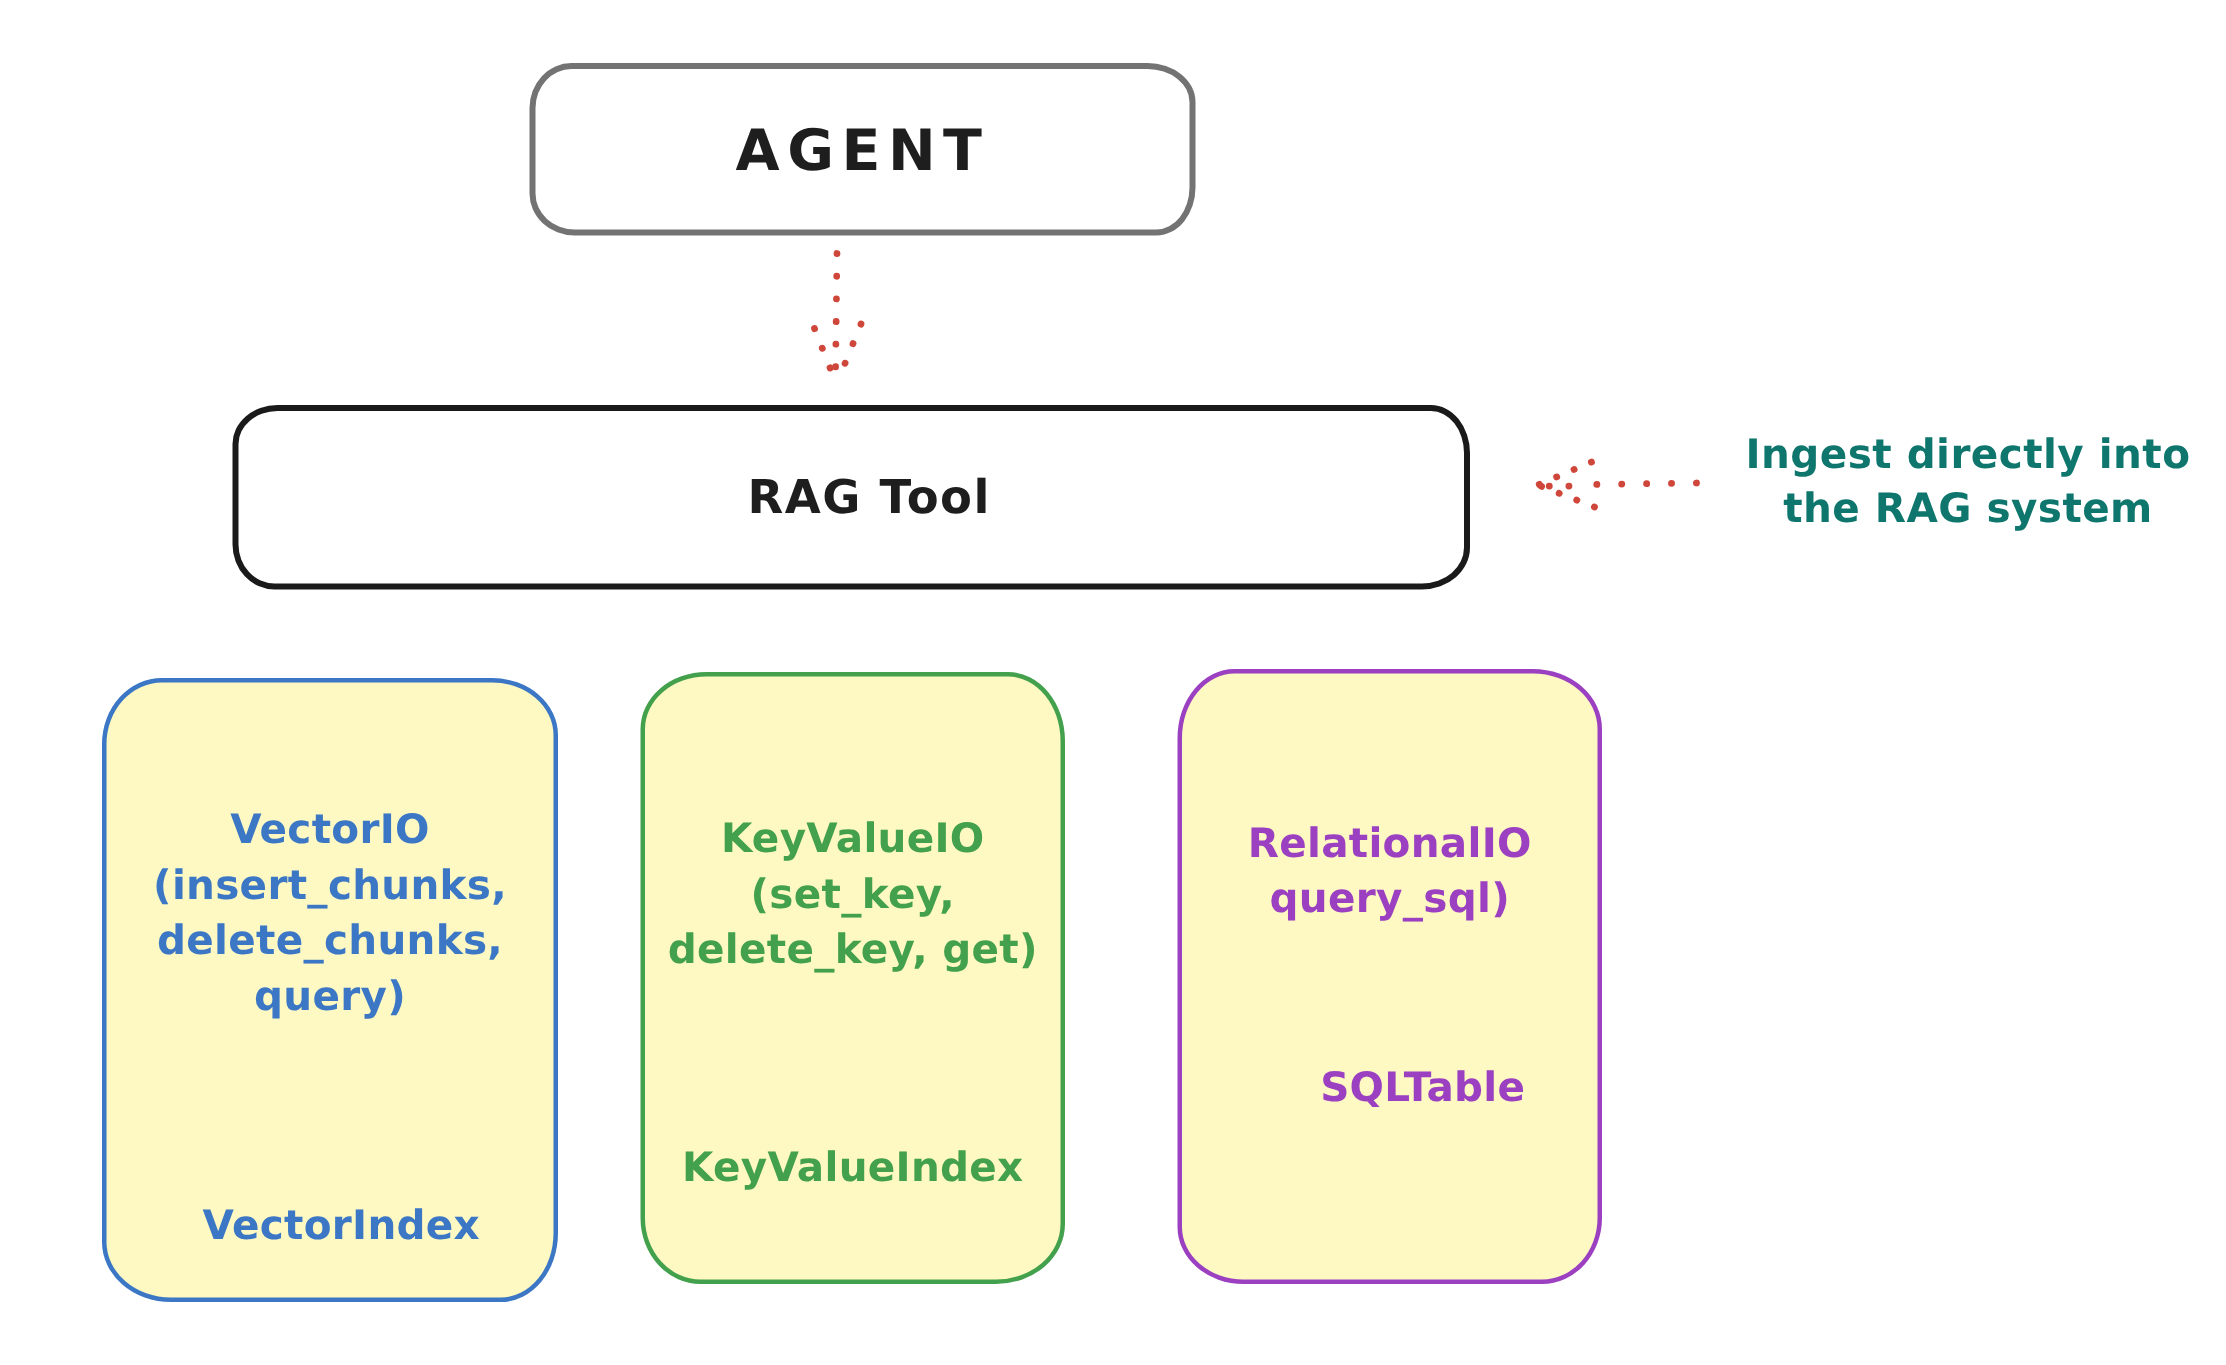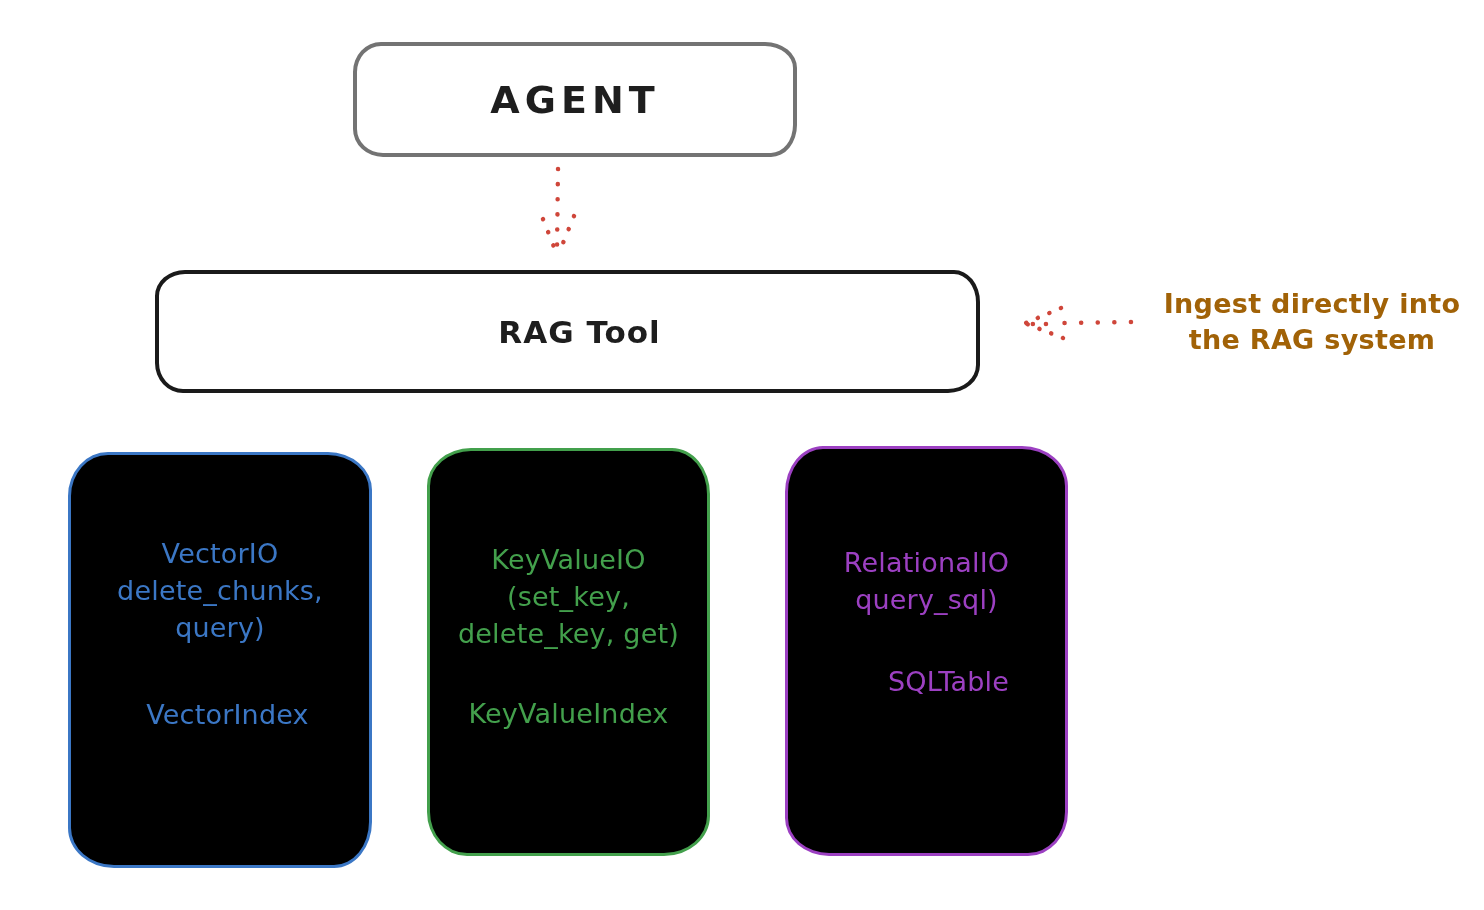--- a/index.html
+++ b/index.html
@@ -47,65 +47,66 @@
     border-radius: 30px 26px 32px 28px / 26px 32px 28px 30px;
     font-size: 31px;
     font-weight: 600;
     letter-spacing: 1px;
     color: #1e1e1e;
     padding-left: 24px;
   }
   .backend {
     position: absolute;
     box-sizing: border-box;
-    background: #000000;
+    background: #fef9c3;
     display: flex;
     flex-direction: column;
     align-items: center;
     text-align: center;
     font-size: 27px;
-    font-weight: 400;
+    font-weight: 700;
     line-height: 37px;
     letter-spacing: 0.2px;
+    gap: 44px;
   }
   .backend .method-lines { width: 100%; }
   .backend .index-label { width: 100%; }
   .backend-vector {
     left: 68px; top: 452px;
     width: 304px; height: 416px;
     border: 3.5px solid #3b77c5;
     border-radius: 40px 44px 38px 46px / 44px 38px 46px 40px;
     color: #3b77c5;
     padding-top: 80px;
   }
-  .backend-vector .index-label { margin-top: 50px; padding-left: 15px; }
+  .backend-vector .index-label { margin-top: 72px; padding-left: 15px; }
   .backend-keyvalue {
     left: 427px; top: 448px;
     width: 283px; height: 408px;
     border: 3.5px solid #43a04c;
     border-radius: 44px 38px 46px 40px / 38px 46px 40px 44px;
     color: #43a04c;
     padding-top: 90px;
   }
-  .backend-keyvalue .index-label { margin-top: 43px; }
+  .backend-keyvalue .index-label { margin-top: 64px; }
   .backend-relational {
     left: 785px; top: 446px;
     width: 283px; height: 410px;
     border: 3.5px solid #9c40c2;
     border-radius: 38px 46px 40px 44px / 46px 40px 44px 38px;
     color: #9c40c2;
     padding-top: 95px;
   }
   .backend-relational .index-label { margin-top: 45px; padding-left: 44px; }
   .ingest-annotation {
     position: absolute;
     left: 1146px; top: 286px;
     width: 332px;
     text-align: center;
-    color: #a16207;
+    color: #0f766e;
     font-size: 27px;
     font-weight: 700;
     line-height: 36px;
     letter-spacing: 0.3px;
   }
 </style>
 </head>
 <body>
 
 <div class="canvas">
@@ -133,20 +134,21 @@
   </div>
 
   <div class="ingest-annotation">
     <div>Ingest directly into</div>
     <div>the RAG system</div>
   </div>
 
   <div class="backend backend-vector">
     <div class="method-lines">
       <div>VectorIO</div>
+      <div>(insert_chunks,</div>
       <div>delete_chunks,</div>
       <div>query)</div>
     </div>
     <div class="index-label">VectorIndex</div>
   </div>
 
   <div class="backend backend-keyvalue">
     <div class="method-lines">
       <div>KeyValueIO</div>
       <div>(set_key,</div>

